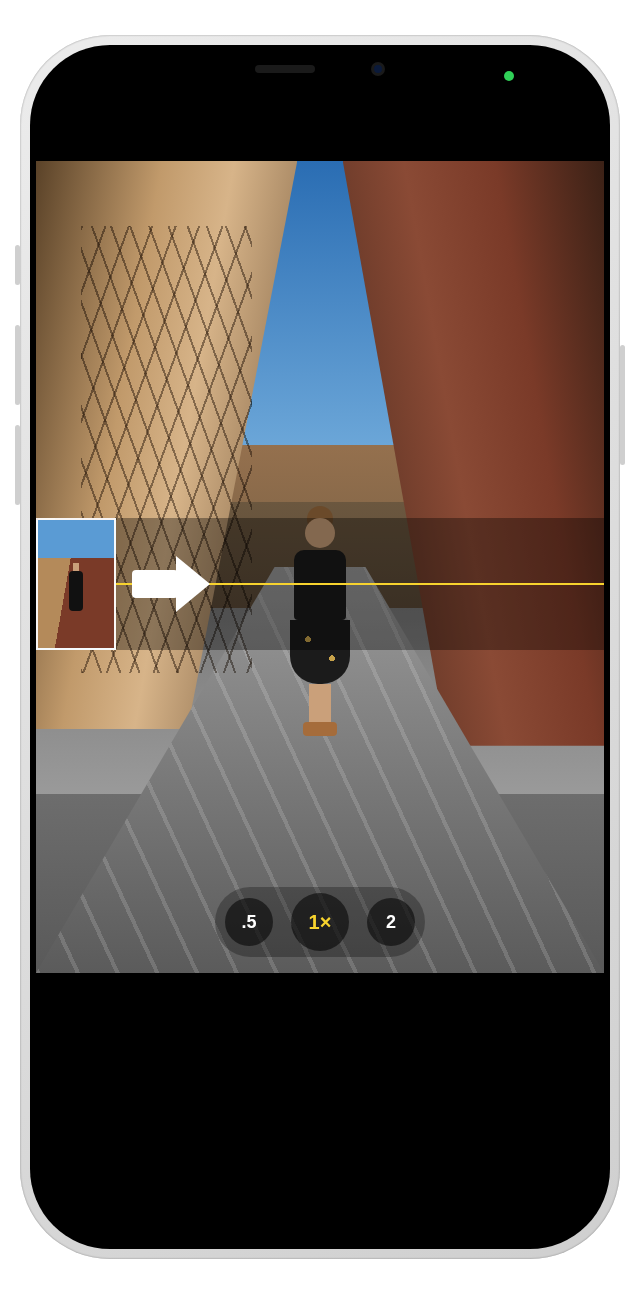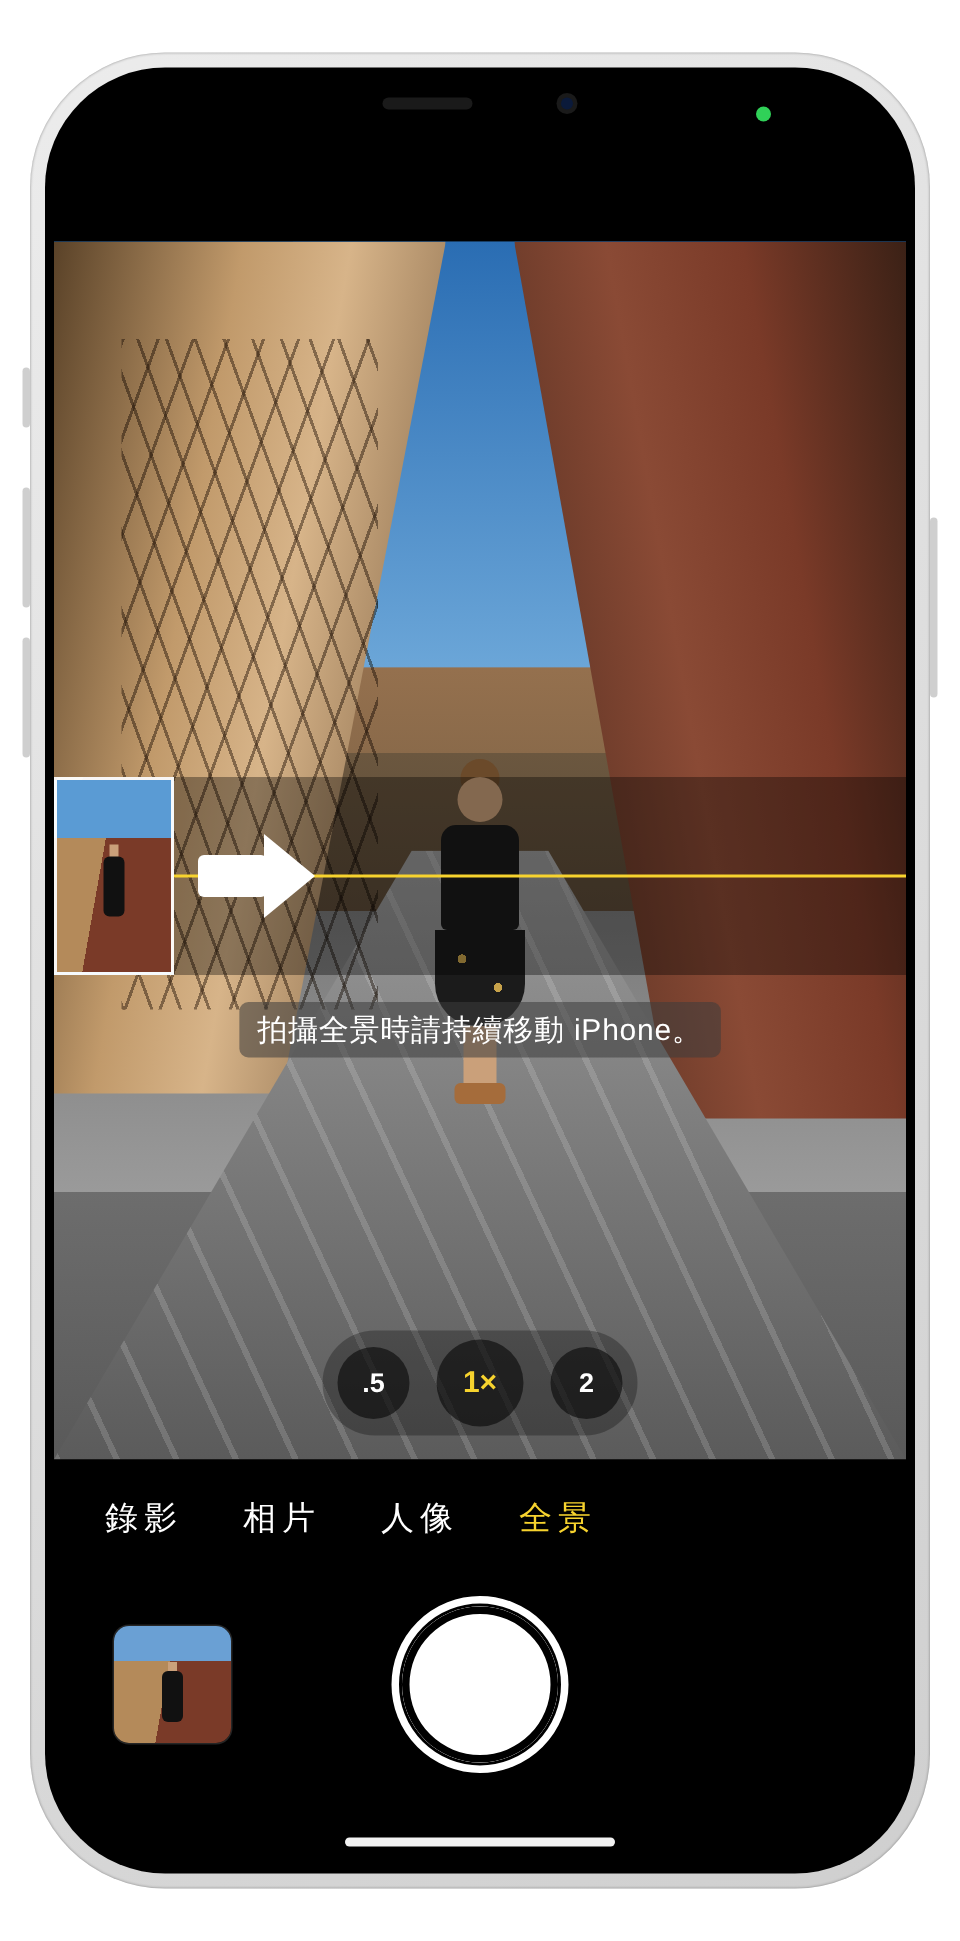--- a/index.html
+++ b/index.html
@@ -261,47 +261,30 @@
               <div class="boots"></div>
           </div>
         </div>
 
         <div class="pano-strip">
           <div class="pano-guideline"></div>
           <div class="pano-preview"></div>
           <div class="pano-arrow"></div>
         </div>
 
-        <div class="pano-instruction">拍攝全景時請持續移動 iPhone。</div>
 
         <div class="zoom-row">
           <div class="zoom-pill">
             <span>.5</span>
           </div>
           <div class="zoom-pill active">
             <span>1×</span>
           </div>
           <div class="zoom-pill">
             <span>2</span>
           </div>
         </div>
       </div>
 
-      <div class="bottom">
-        <div class="modes">
-          <div class="mode">錄影</div>
-          <div class="mode">相片</div>
-          <div class="mode">人像</div>
-          <div class="mode active">全景</div>
-        </div>
-
-        <div class="controls">
-          <div class="thumb"></div>
-          <div class="shutter"></div>
-          <div class="spacer"></div>
-        </div>
-
-        <div class="home-indicator"></div>
-      </div>
 
     </div>
   </div>
 </div>
 
 </body></html>

